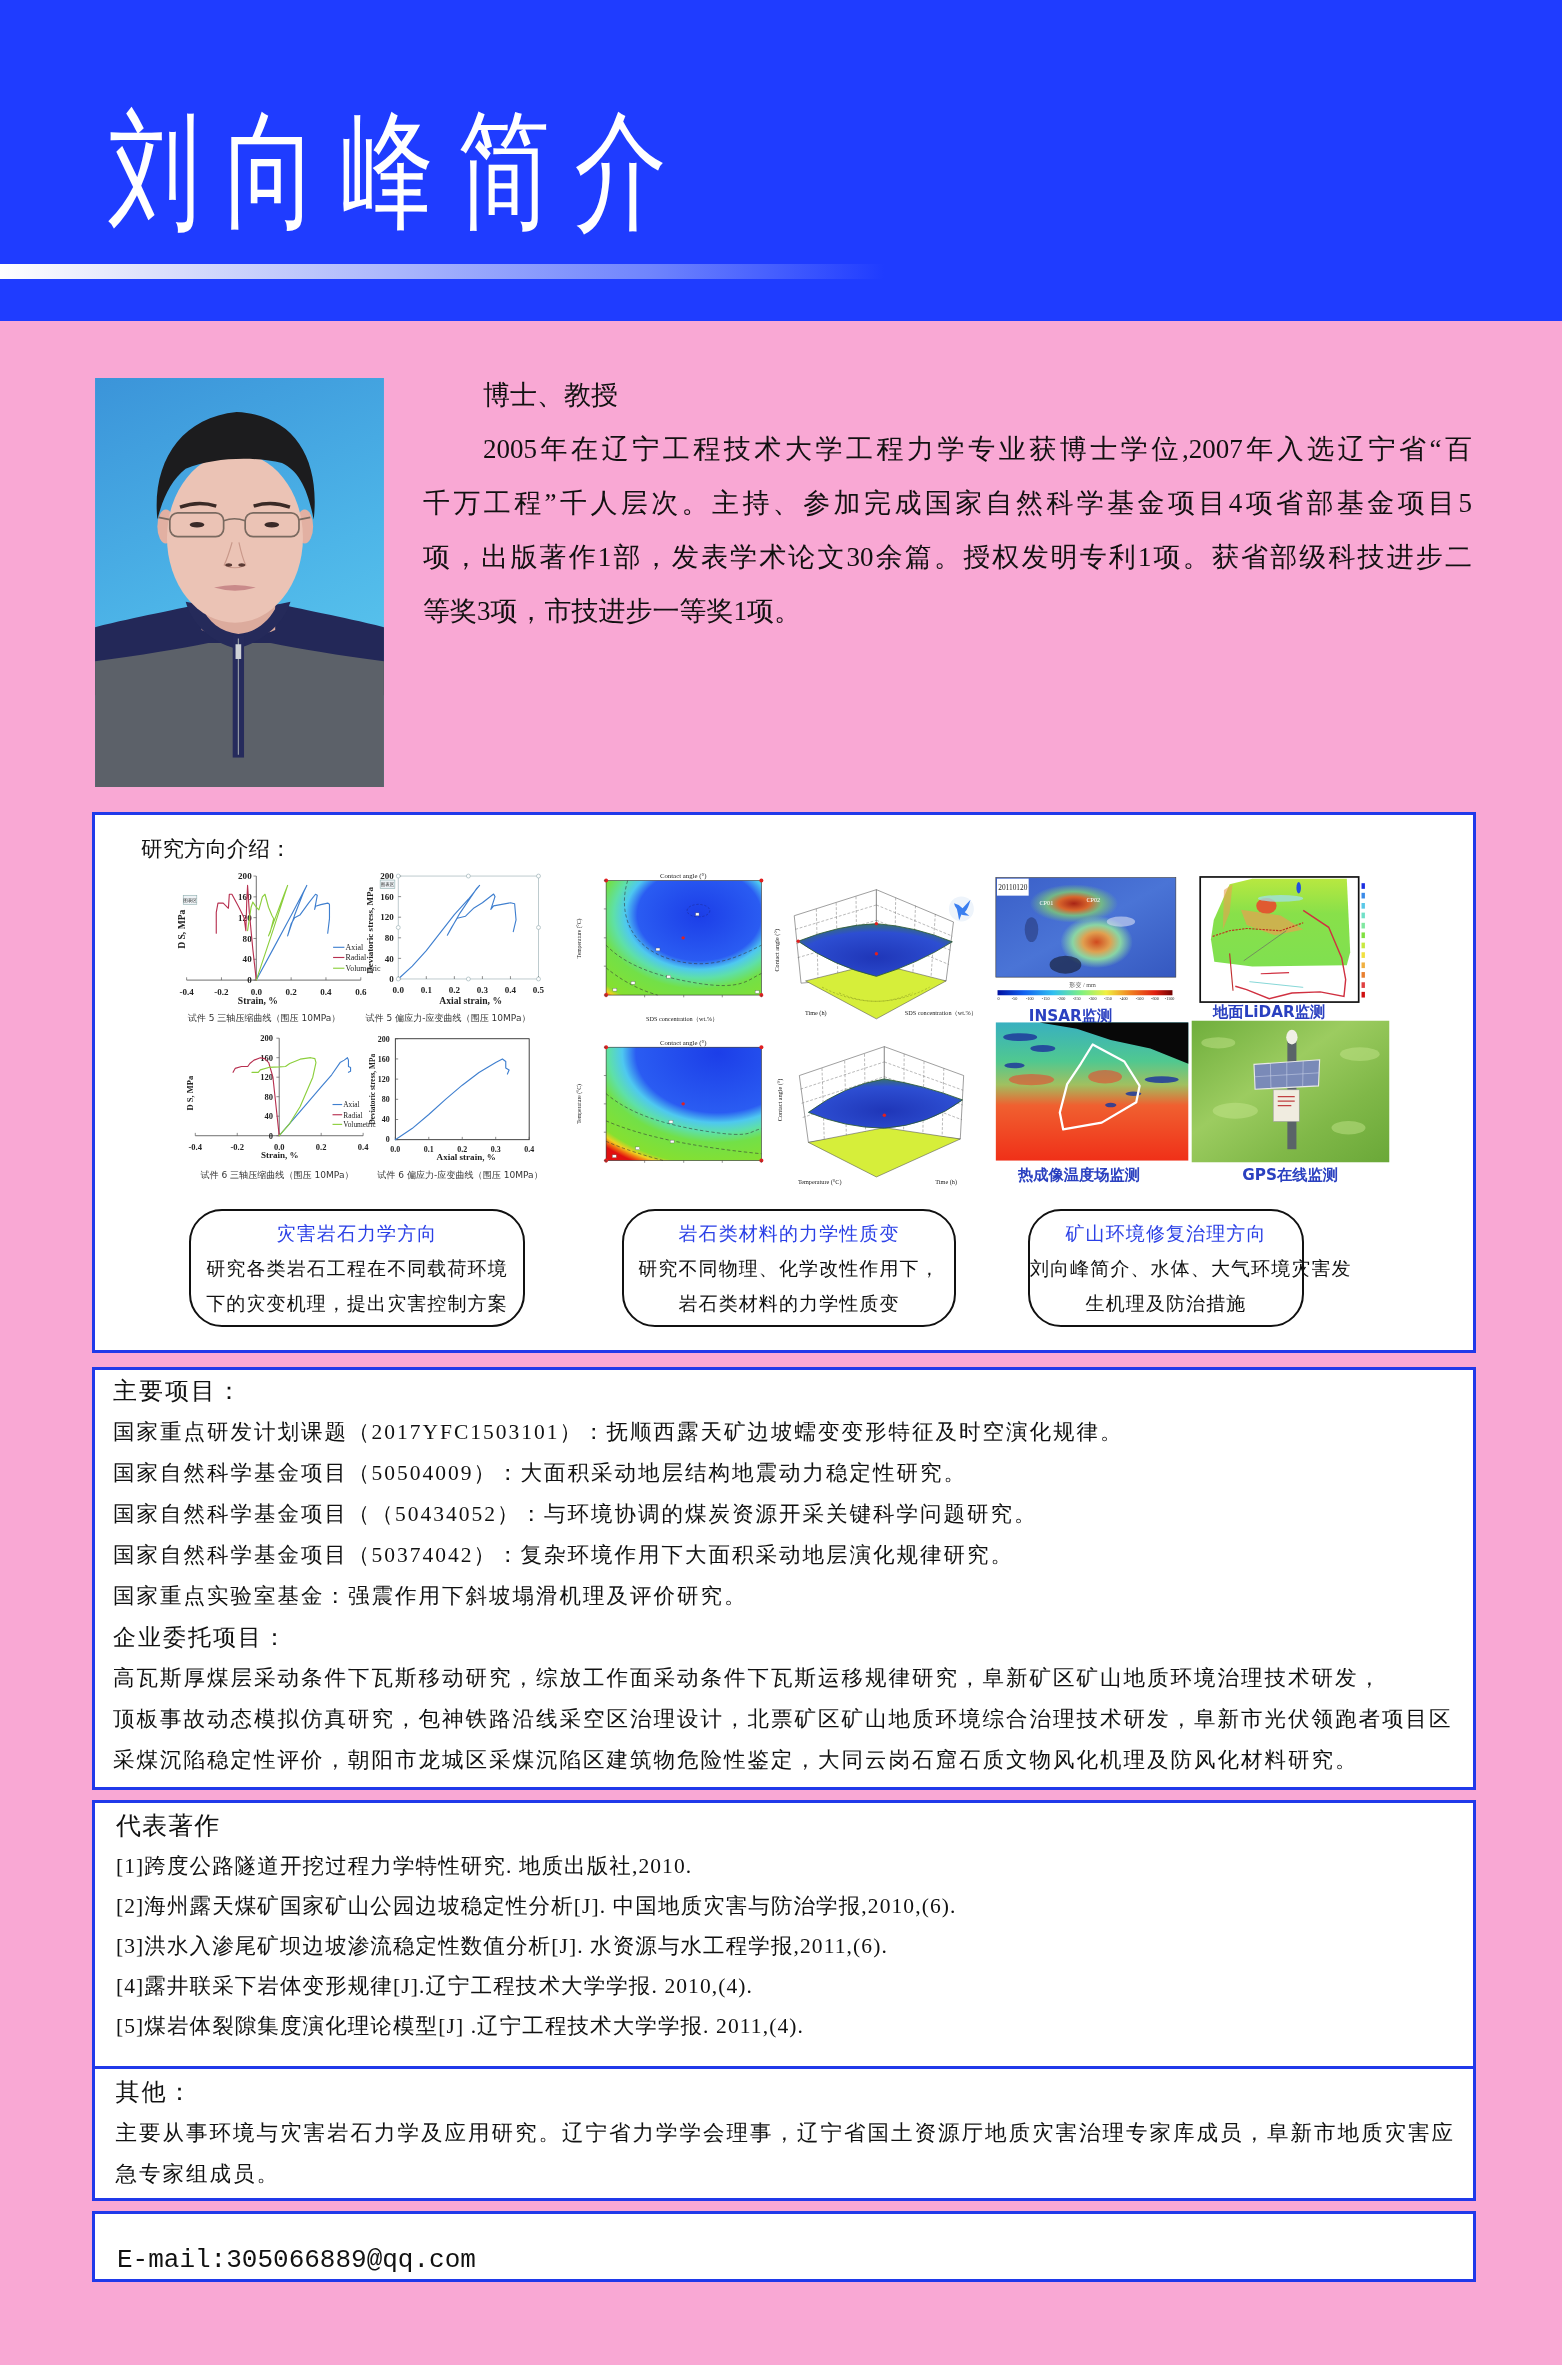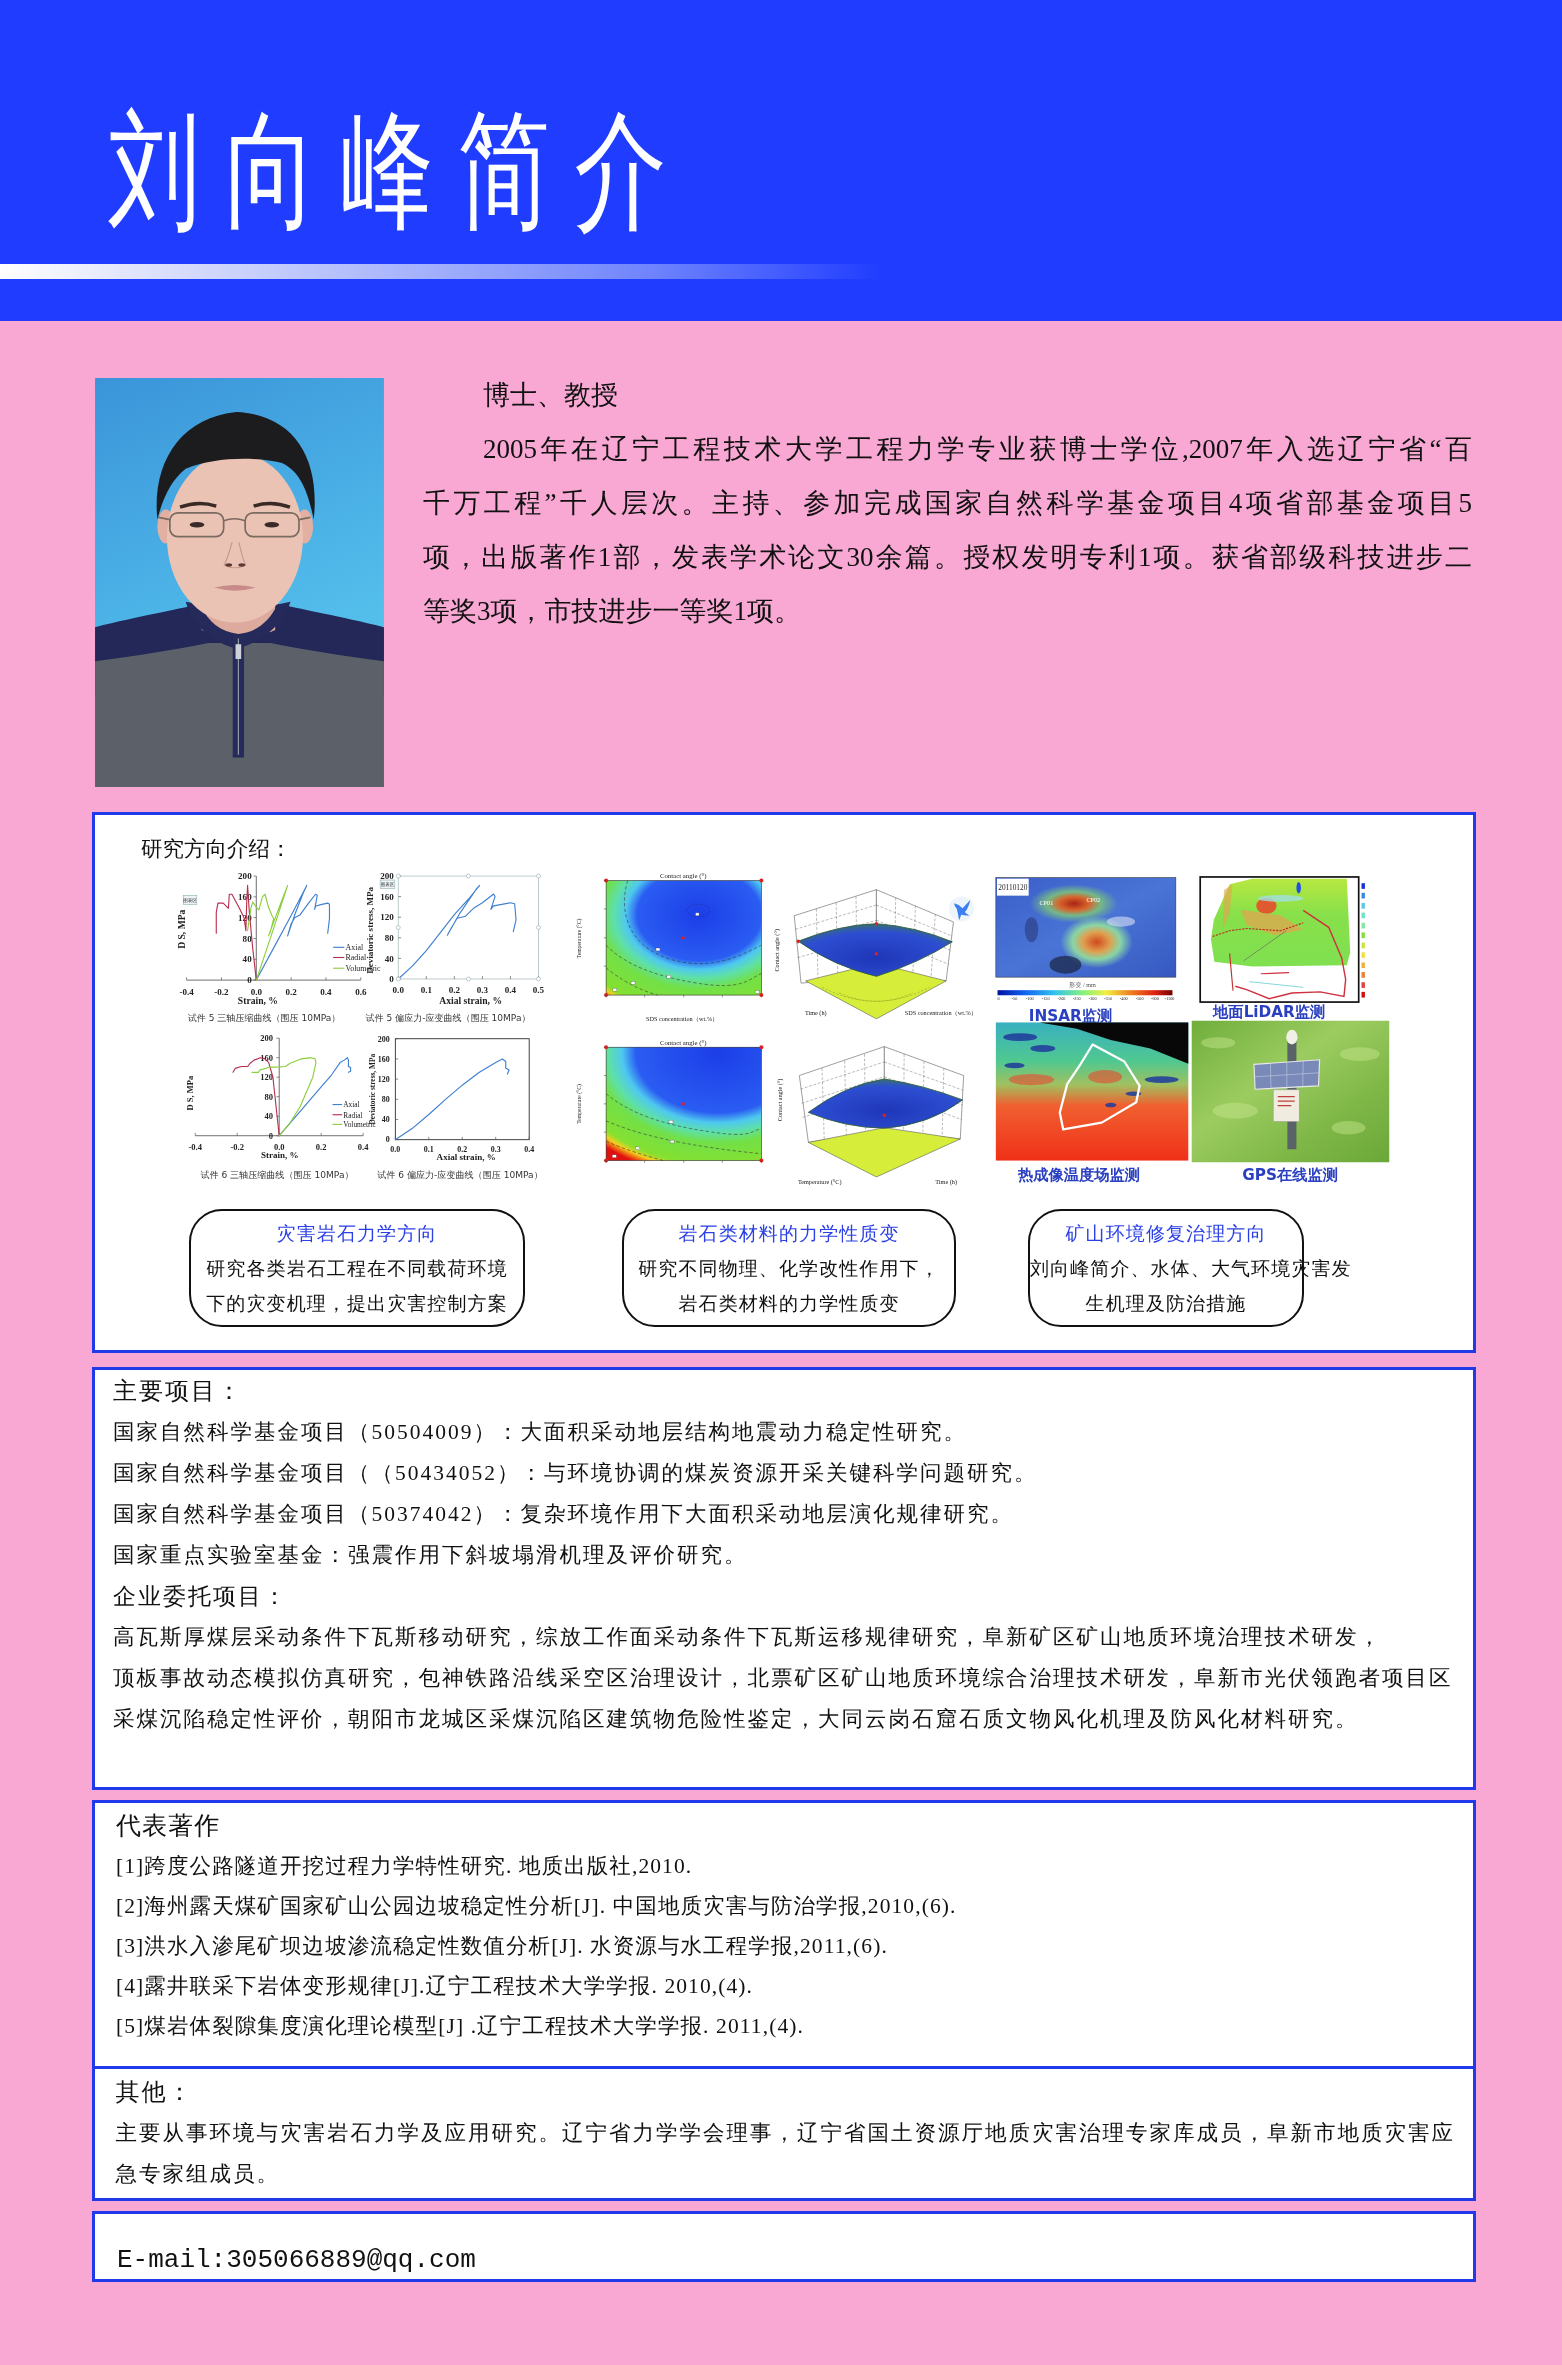--- a/index.html
+++ b/index.html
@@ -540,20 +540,21 @@
     <div class="dir-text">
       <div class="dir-title">矿山环境修复治理方向</div>
       <div>刘向峰简介、水体、大气环境灾害发</div>
       <div>生机理及防治措施</div>
     </div>
   </div>
 
   <div class="box" style="top:1367px;height:423px;">
     <div class="box-text proj" style="left:18px;top:1.1px;">
       <div class="heading">主要项目：</div>
+      <div>国家重点研发计划课题（2017YFC1503101）：抚顺西露天矿边坡蠕变变形特征及时空演化规律。</div>
       <div>国家自然科学基金项目（50504009）：大面积采动地层结构地震动力稳定性研究。</div>
       <div>国家自然科学基金项目（（50434052）：与环境协调的煤炭资源开采关键科学问题研究。</div>
       <div>国家自然科学基金项目（50374042）：复杂环境作用下大面积采动地层演化规律研究。</div>
       <div>国家重点实验室基金：强震作用下斜坡塌滑机理及评价研究。</div>
       <div style="font-size:23px;">企业委托项目：</div>
       <div>高瓦斯厚煤层采动条件下瓦斯移动研究，综放工作面采动条件下瓦斯运移规律研究，阜新矿区矿山地质环境治理技术研发，</div>
       <div>顶板事故动态模拟仿真研究，包神铁路沿线采空区治理设计，北票矿区矿山地质环境综合治理技术研发，阜新市光伏领跑者项目区</div>
       <div>采煤沉陷稳定性评价，朝阳市龙城区采煤沉陷区建筑物危险性鉴定，大同云岗石窟石质文物风化机理及防风化材料研究。</div>
     </div>
   </div>

